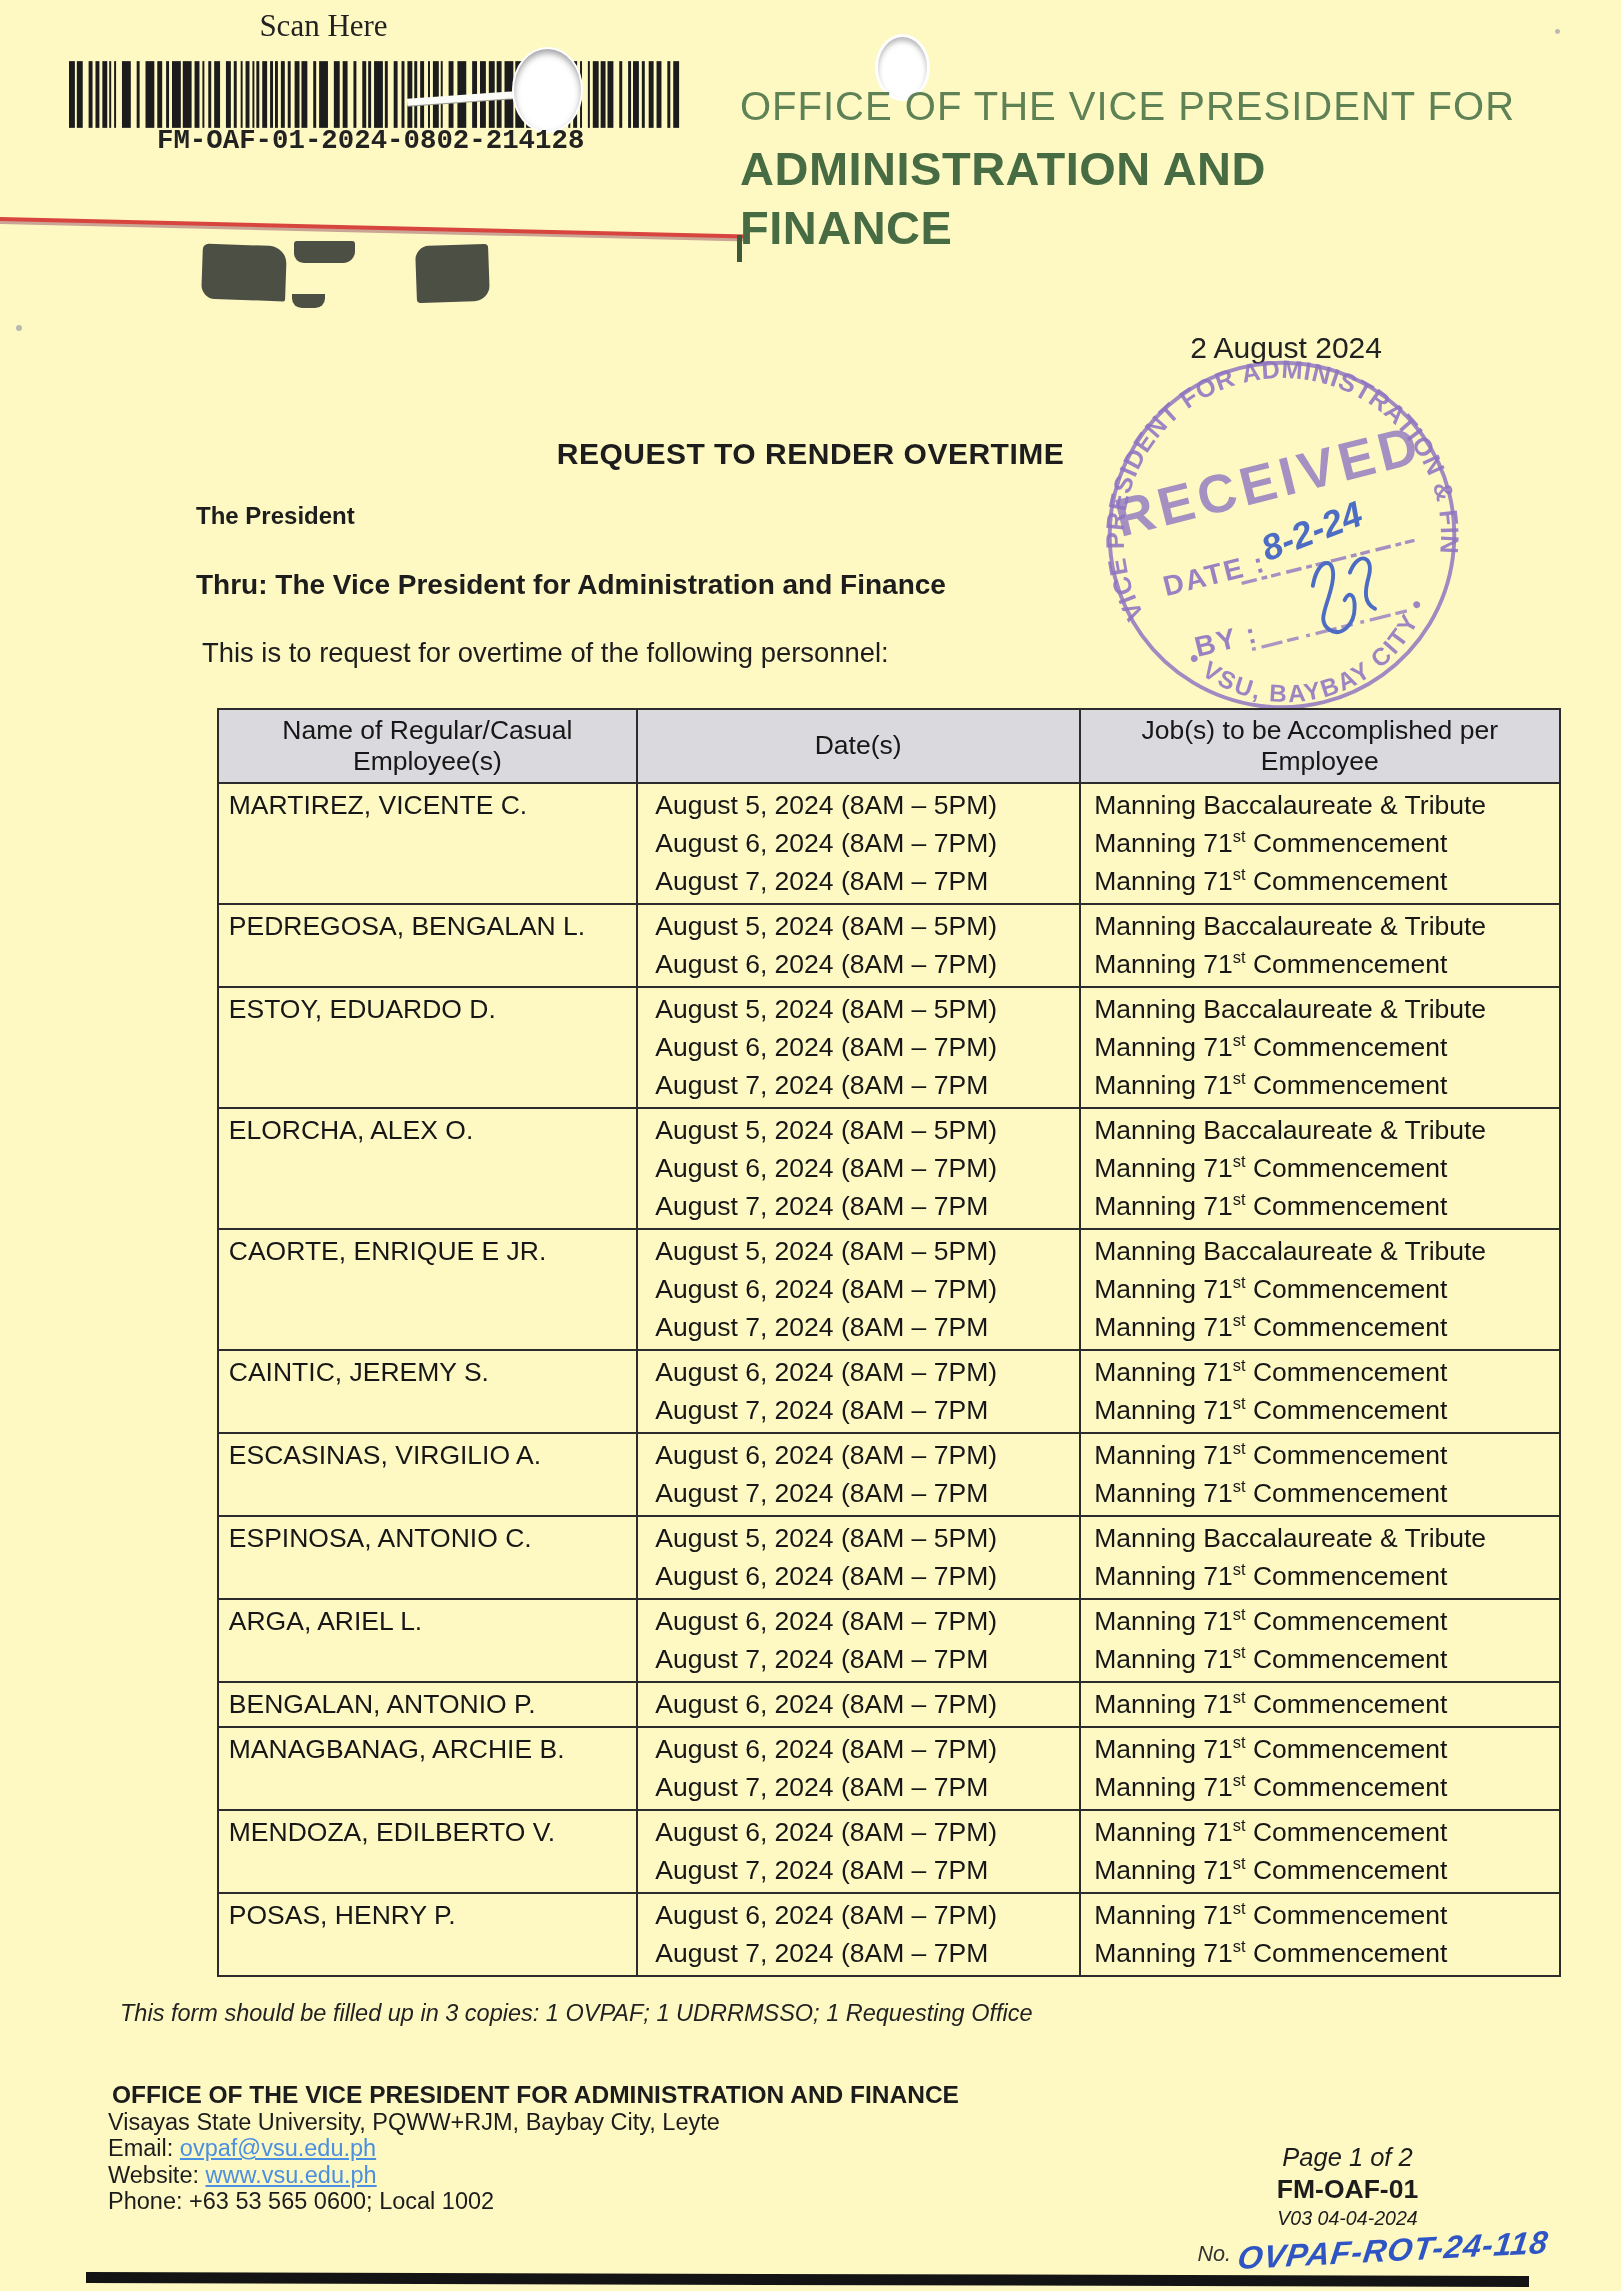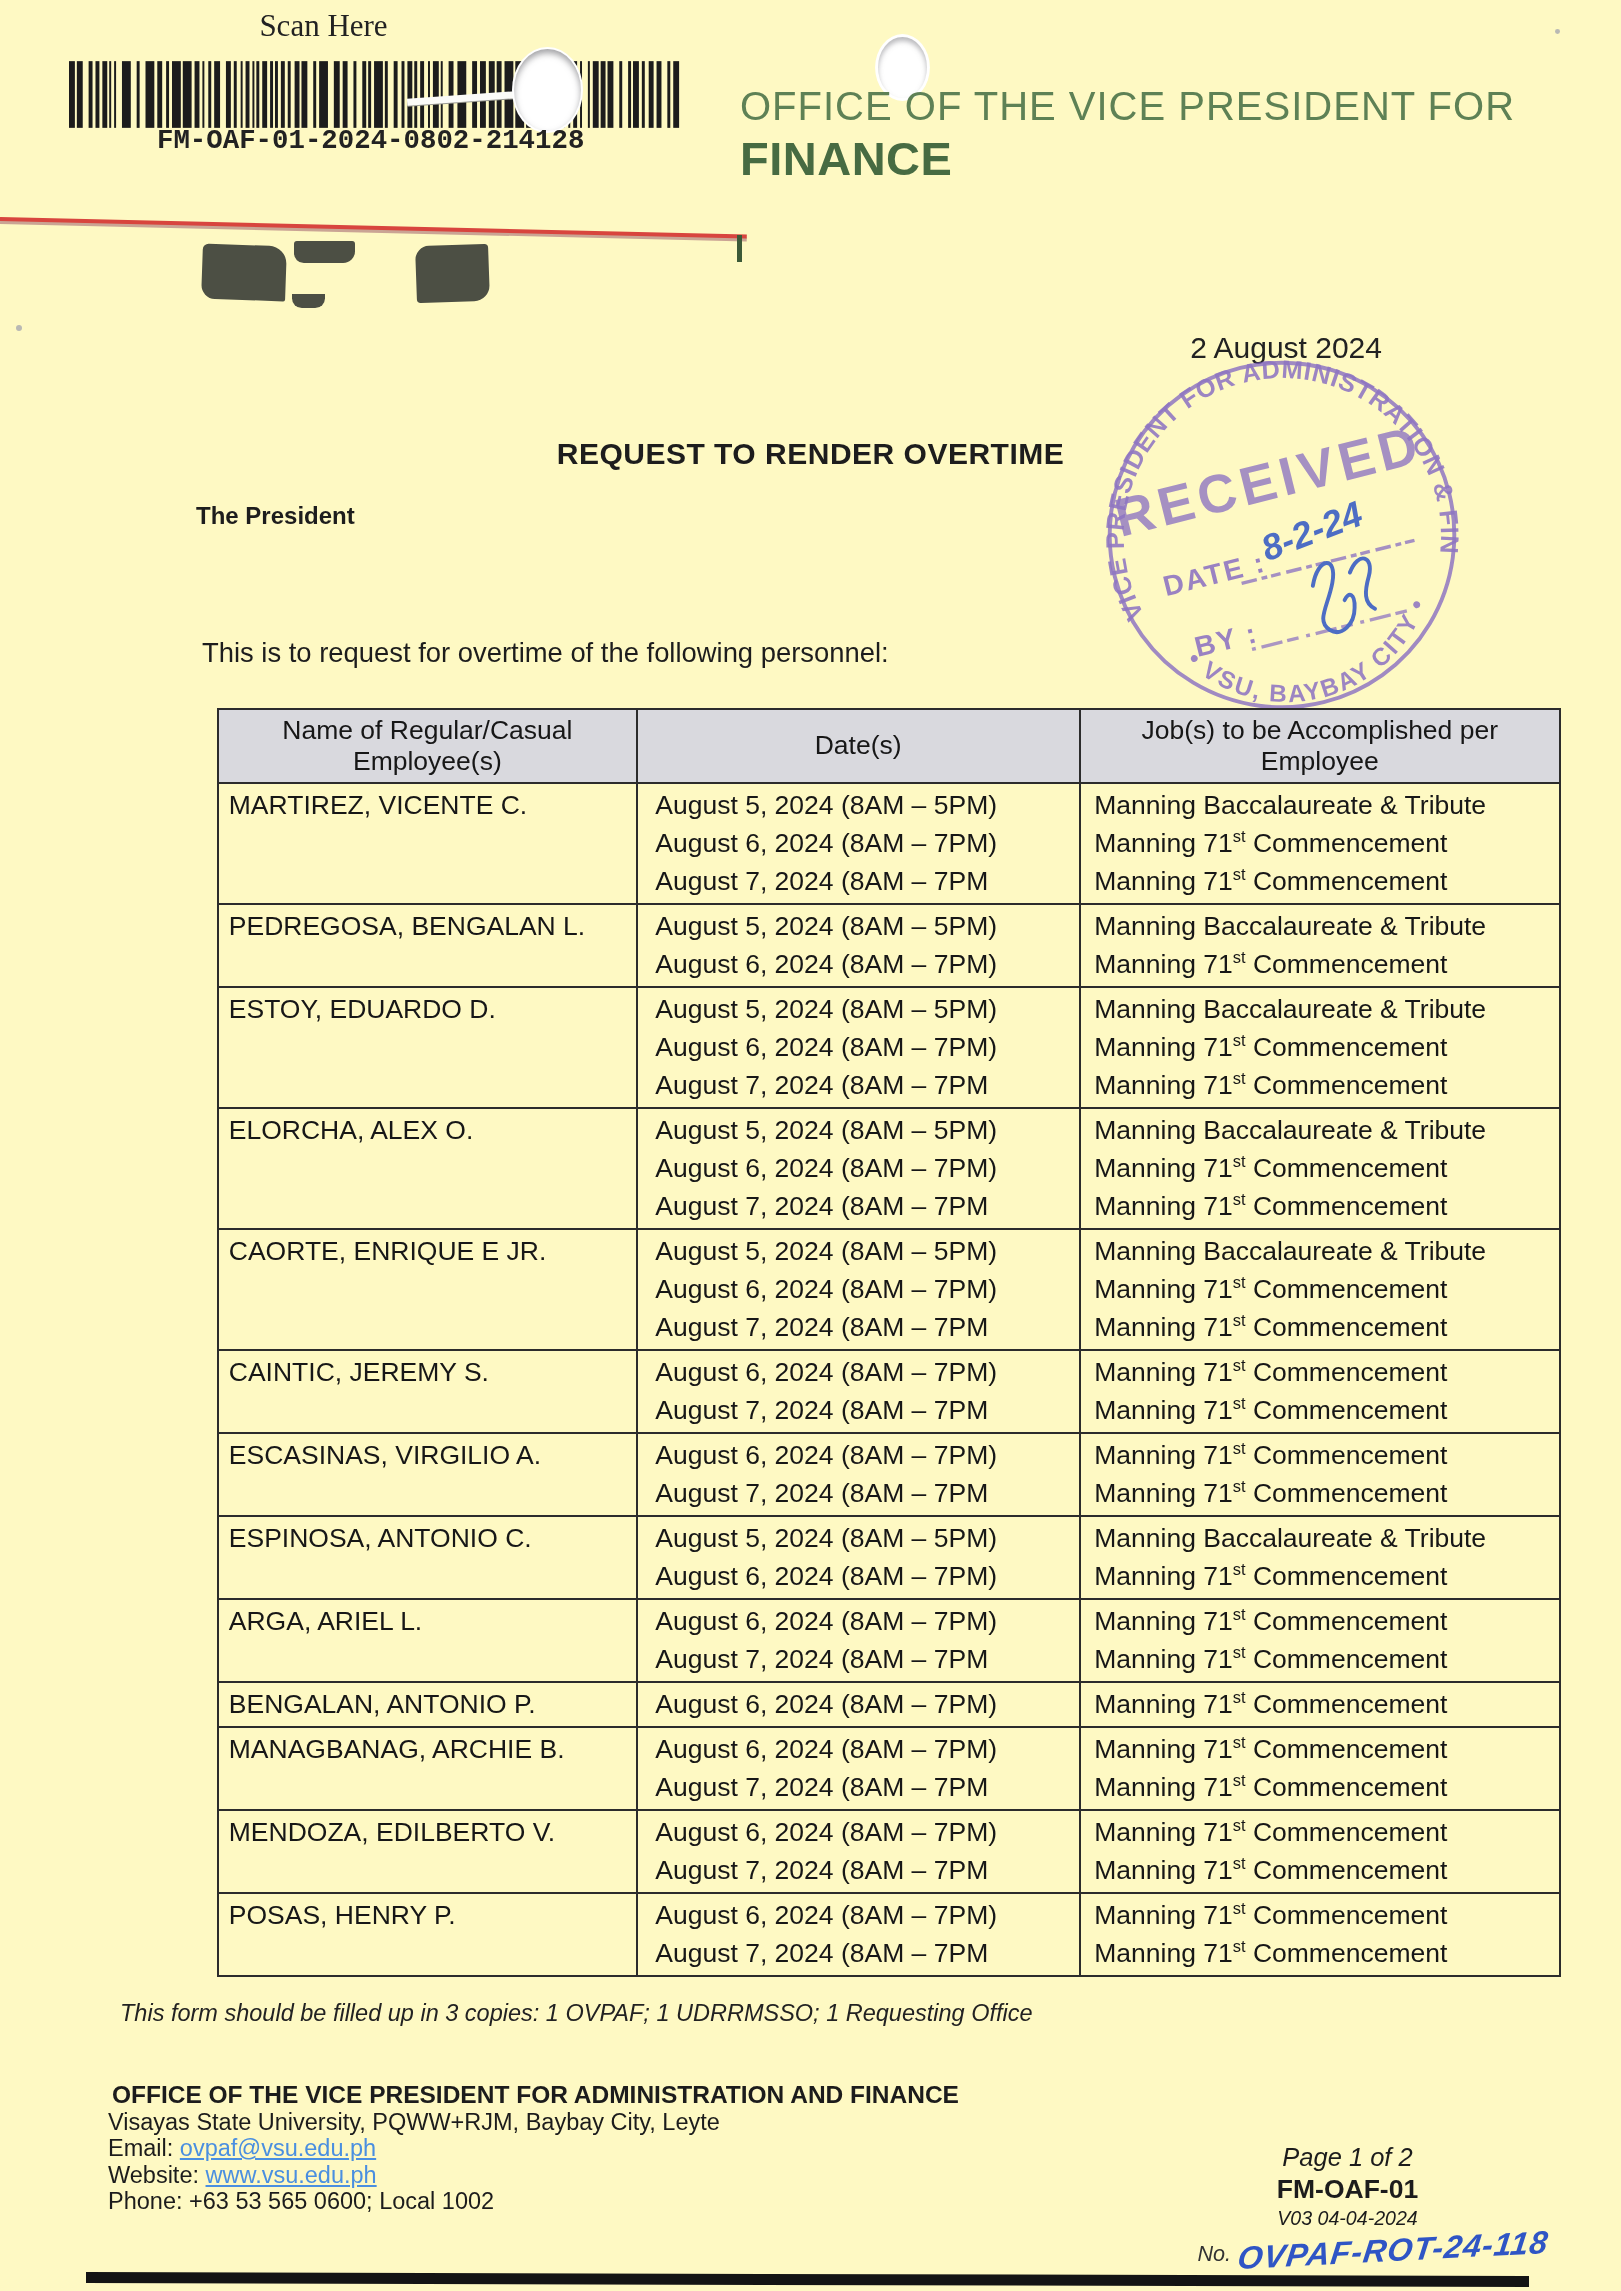--- a/index.html
+++ b/index.html
@@ -182,20 +182,21 @@
   <div class="red-line-tick"></div>
   <div class="logo-frag frag-a"></div>
   <div class="logo-frag frag-b"></div>
   <div class="logo-frag frag-c"></div>
   <div class="logo-frag frag-d"></div>
   <div class="speck" style="left:15.7px;top:325px;width:5.9px;height:5.9px;"></div>
   <div class="speck" style="left:1555px;top:29px;width:4.9px;height:4.9px;"></div>
 
   <div class="letterhead">
     <div class="lh1">OFFICE OF THE VICE PRESIDENT FOR</div>
+    <div class="lh2">ADMINISTRATION AND</div>
     <div class="lh3">FINANCE</div>
   </div>
 
   <div class="doc-date">2 August 2024</div>
 
   <div class="stamp-wrap">
     <svg width="372" height="372" viewBox="0 0 380 380">
       <defs>
         <path id="arcTop" d="M 37 245 A 162 162 0 1 1 343 245" fill="none"></path>
         <path id="arcBottom" d="M 52 270 A 150 150 0 0 0 328 270" fill="none"></path>
@@ -212,20 +213,21 @@
       <path d="M 138 228 H 320" stroke="#7c5fc2" stroke-width="3.5" stroke-dasharray="16 5 6 4 10 6" opacity=".8"></path>
       <text x="222" y="206" text-anchor="middle" font-size="37" font-style="italic" font-weight="bold" fill="#2f55c5" transform="rotate(-7 222 206)">8-2-24</text>
       <text x="76" y="290" font-size="29" font-weight="bold" letter-spacing="2" fill="#7c5fc2" opacity=".9">BY :</text>
       <path d="M 132 296 H 298" stroke="#7c5fc2" stroke-width="3.5" stroke-dasharray="4 6 22 5 12 8" opacity=".75"></path>
       <path d="M 208 248 c 12 -28 32 -24 20 2 c -10 22 -26 34 -14 46 c 10 10 26 0 30 -16 c 4 -14 -2 -18 -8 -10 M 248 244 c 14 -20 28 -10 18 8 c -8 14 -12 26 -2 34" fill="none" stroke="#2f55c5" stroke-width="4" stroke-linecap="round"></path>
     </svg>
   </div>
 
   <div class="doc-title">REQUEST TO RENDER OVERTIME</div>
   <div class="addressee">The President</div>
+  <div class="thru-line">Thru: The Vice President for Administration and Finance</div>
   <div class="intro-line">This is to request for overtime of the following personnel:</div>
 
   <div class="ot-table-wrap">
     <table class="ot">
       <colgroup>
         <col style="width:31.2%">
           <col style="width:33.0%">
           <col style="width:35.8%">
       </colgroup>
       <thead>

